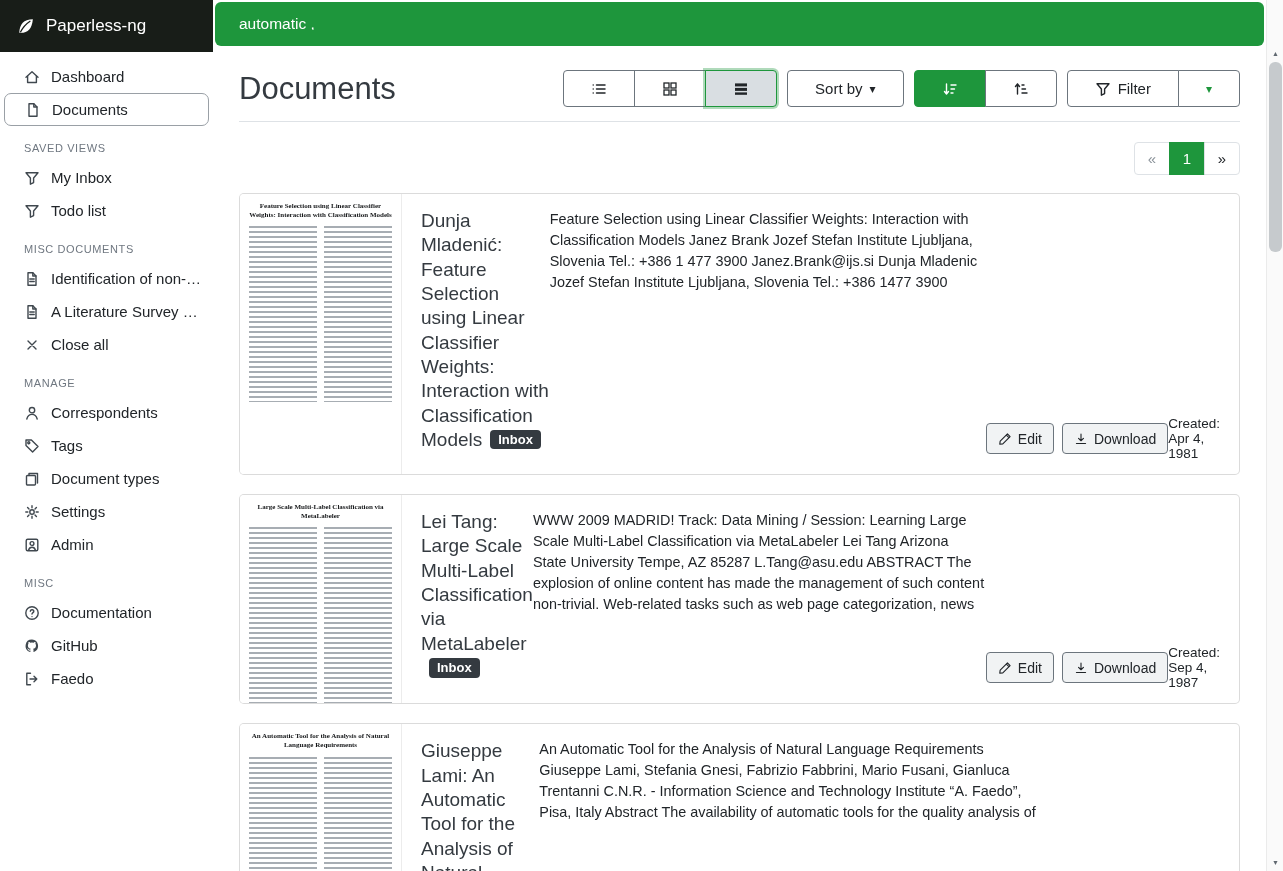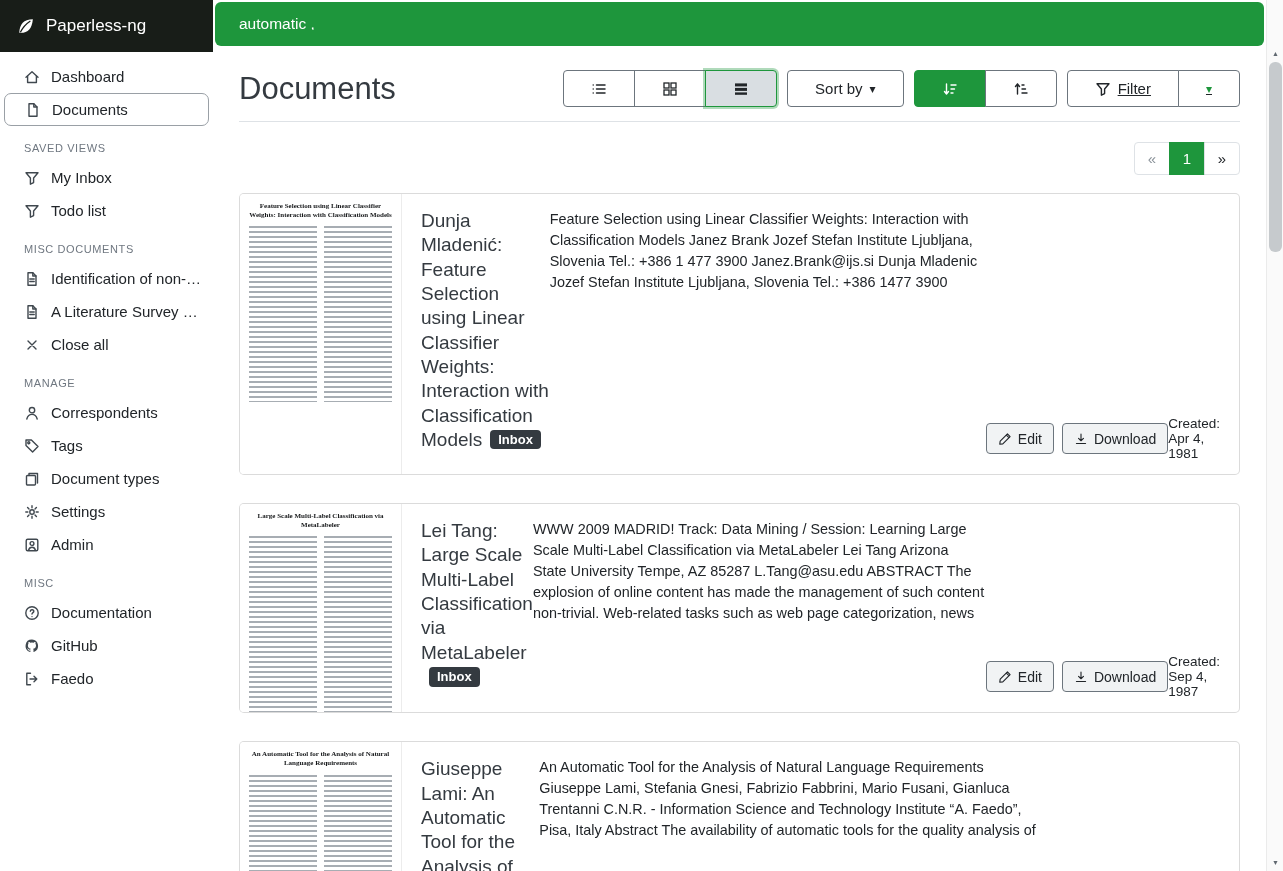--- a/index.html
+++ b/index.html
@@ -25,39 +25,39 @@
   
   .content { position:absolute; left:213px; top:48px; right:17px; bottom:0; overflow:hidden; padding:22px 26px 0; background:#fff; }
   .page-head { display:flex; align-items:center; justify-content:space-between; }
   .page-head h1 { margin:0; font-size:31px; font-weight:400; color:#343a40; }
   .controls { display:flex; align-items:center; gap:10px; }
   .btn { display:inline-flex; align-items:center; justify-content:center; gap:7px; height:37px; padding:0 27px;
          background:#fff; border:1px solid #6c757d; border-radius:4px; font-size:15px; color:#212529;
          font-family:inherit; cursor:pointer; }
   .btn .ic { width:16px; height:16px; color:#212529; }
   .btn-group { display:inline-flex; }
-  .btn-group .btn { border-radius:0; margin-left:-1px;text-decoration:underline; }
+  .btn-group .btn { border-radius:0; margin-left:-1px; }
   .btn-group .btn:first-child { border-radius:4px 0 0 4px; margin-left:0; }
   .btn-group .btn:last-child { border-radius:0 4px 4px 0; }
   .btn.selected { background:#d9dee2; border-color:#1e963c; box-shadow:0 0 0 2px rgba(30,150,60,.35); position:relative; z-index:1; }
   .btn.active-green { background:#1e963c; border-color:#1e963c; }
   .btn.active-green .ic { color:#fff; }
   .caret { font-size:12px; line-height:1; color:#212529; }
   .caret.green { color:#1e963c; }
   hr.rule { border:none; border-top:1px solid #dee2e6; margin:14px 0 0; }
   
   .pagination { display:flex; justify-content:flex-end; margin:20px 0 18px; }
   .page-btn { min-width:36px; height:33px; padding:0 10px; background:#fff; border:1px solid #dee2e6; margin-left:-1px;
               font-size:15px; font-family:inherit; color:#212529; cursor:pointer; }
   .page-btn:first-child { border-radius:4px 0 0 4px; margin-left:0; }
   .page-btn:last-child { border-radius:0 4px 4px 0; }
   .page-btn.disabled { color:#8a9299; }
   .page-btn.current { background:#1e963c; border-color:#1e963c; color:#fff; }
   
-  .card { display:flex; border:1px solid rgba(0,0,0,.14); border-radius:5px; background:#fff; margin-bottom:28px; overflow:hidden; }
+  .card { display:flex; border:1px solid rgba(0,0,0,.14); border-radius:5px; background:#fff; margin-bottom:19px; overflow:hidden; }
   .thumb { width:162px; min-width:162px; border-right:1px solid #ececec; background:#fff; padding:8px 9px 0; display:block; text-decoration:none; }
   .thumb-title { font-family:"Liberation Serif", serif; font-size:7px; font-weight:bold; text-align:center; color:#16181a; line-height:1.3; margin-bottom:6px; }
   .thumb-cols { display:flex; gap:7px; height:176px; }
   .tcol { flex:1; background:repeating-linear-gradient(to bottom, #a7adb3 0 2px, transparent 2px 5px); }
   .card-body { flex:1; padding:15px 19px 13px; display:flex; flex-direction:row; min-width:0; }
   .card-title { margin:0 0 9px; font-size:19px; font-weight:500; color:#343a40; line-height:1.28; }
   .card-title a { color:inherit; text-decoration:none; cursor:pointer; }
   .badge { display:inline-block; padding:3px 8px 3.5px; border-radius:4px; font-size:13px; font-weight:700; line-height:1;
            vertical-align:2px; margin-left:8px; cursor:pointer; }
   .badge.inbox { background:#343a40; color:#fff; }

